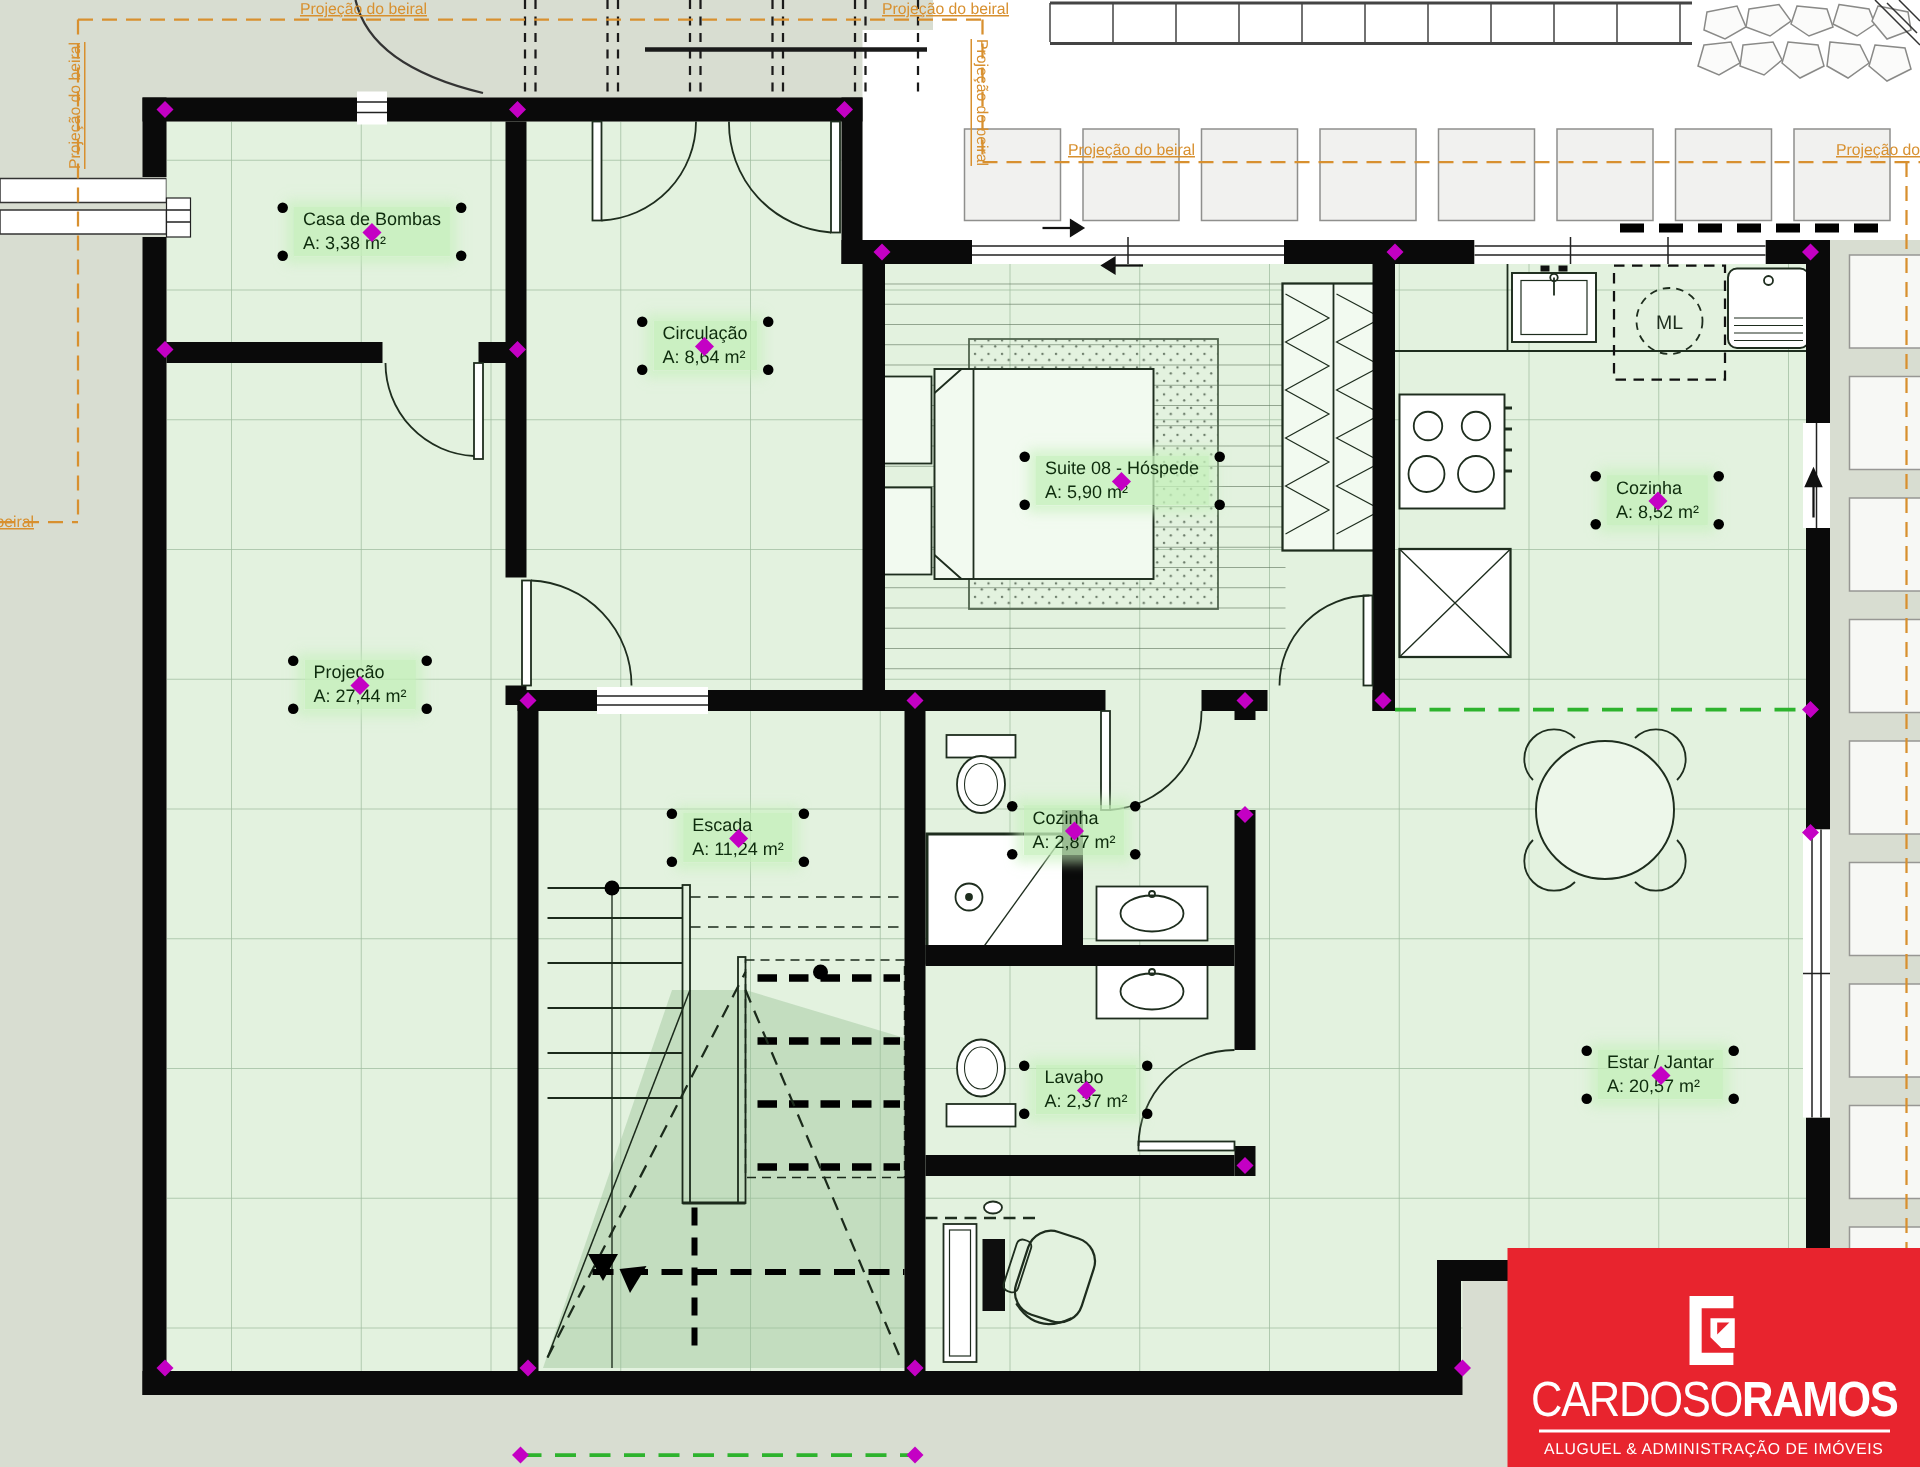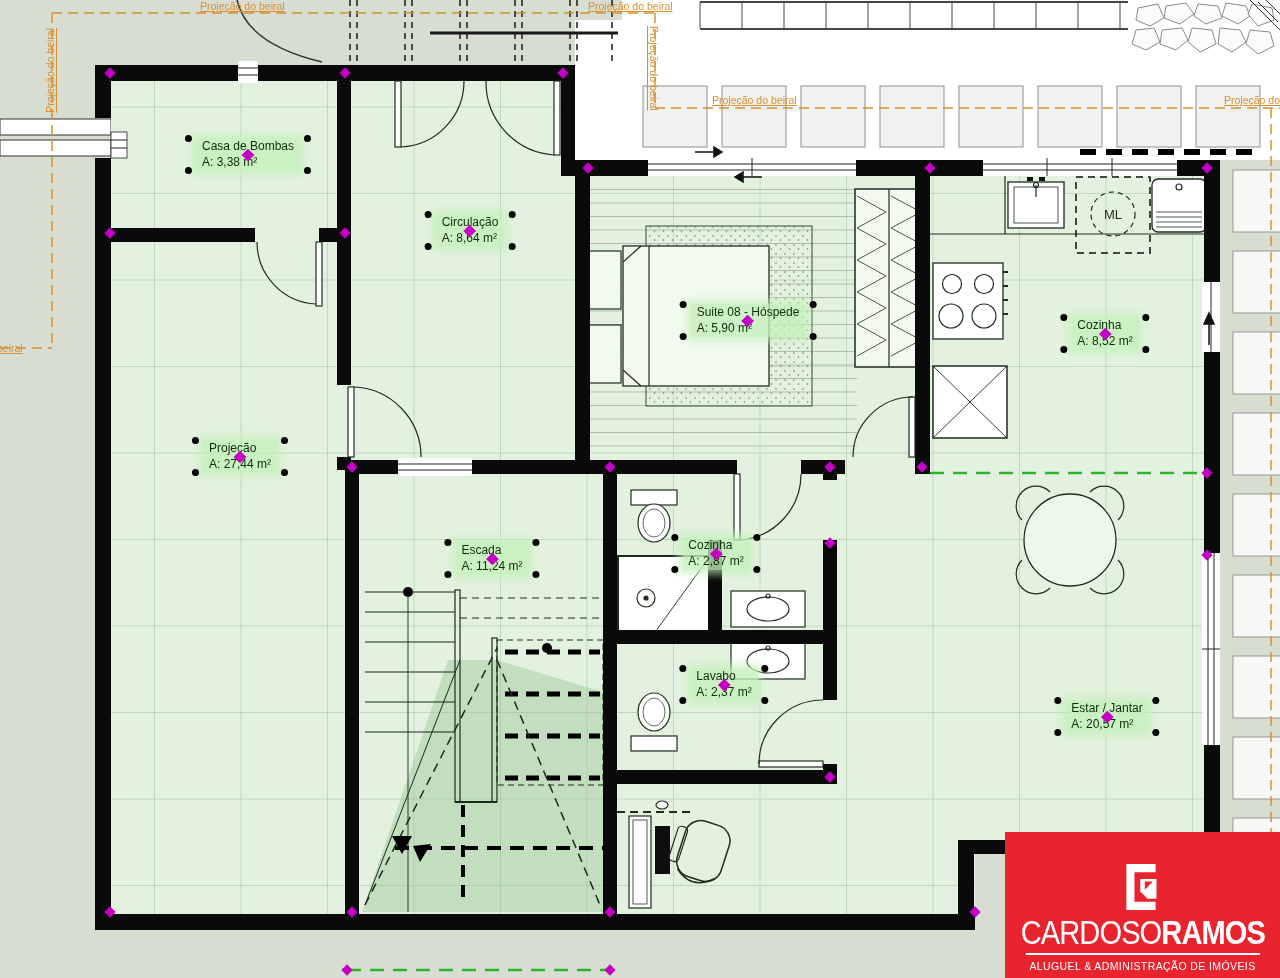--- a/index.html
+++ b/index.html
@@ -431,21 +431,21 @@
 <div class="room-label" style="left:716px;top:537px">
   <span class="dot tl"></span>
       <span class="dot tr"></span>
   <span class="dot bl"></span>
       <span class="dot br"></span>
   <span class="diamond"></span>
   <div>Cozinha</div>
   <div>A: 2,87 m²</div>
 </div>
 
-<div class="room-label" style="left:724px;top:668px">
+<div class="room-label" style="left:724px;top:710px">
   <span class="dot tl"></span>
       <span class="dot tr"></span>
   <span class="dot bl"></span>
       <span class="dot br"></span>
   <span class="diamond"></span>
   <div>Lavabo</div>
   <div>A: 2,37 m²</div>
 </div>
 
 <div class="room-label" style="left:1107px;top:700px">

